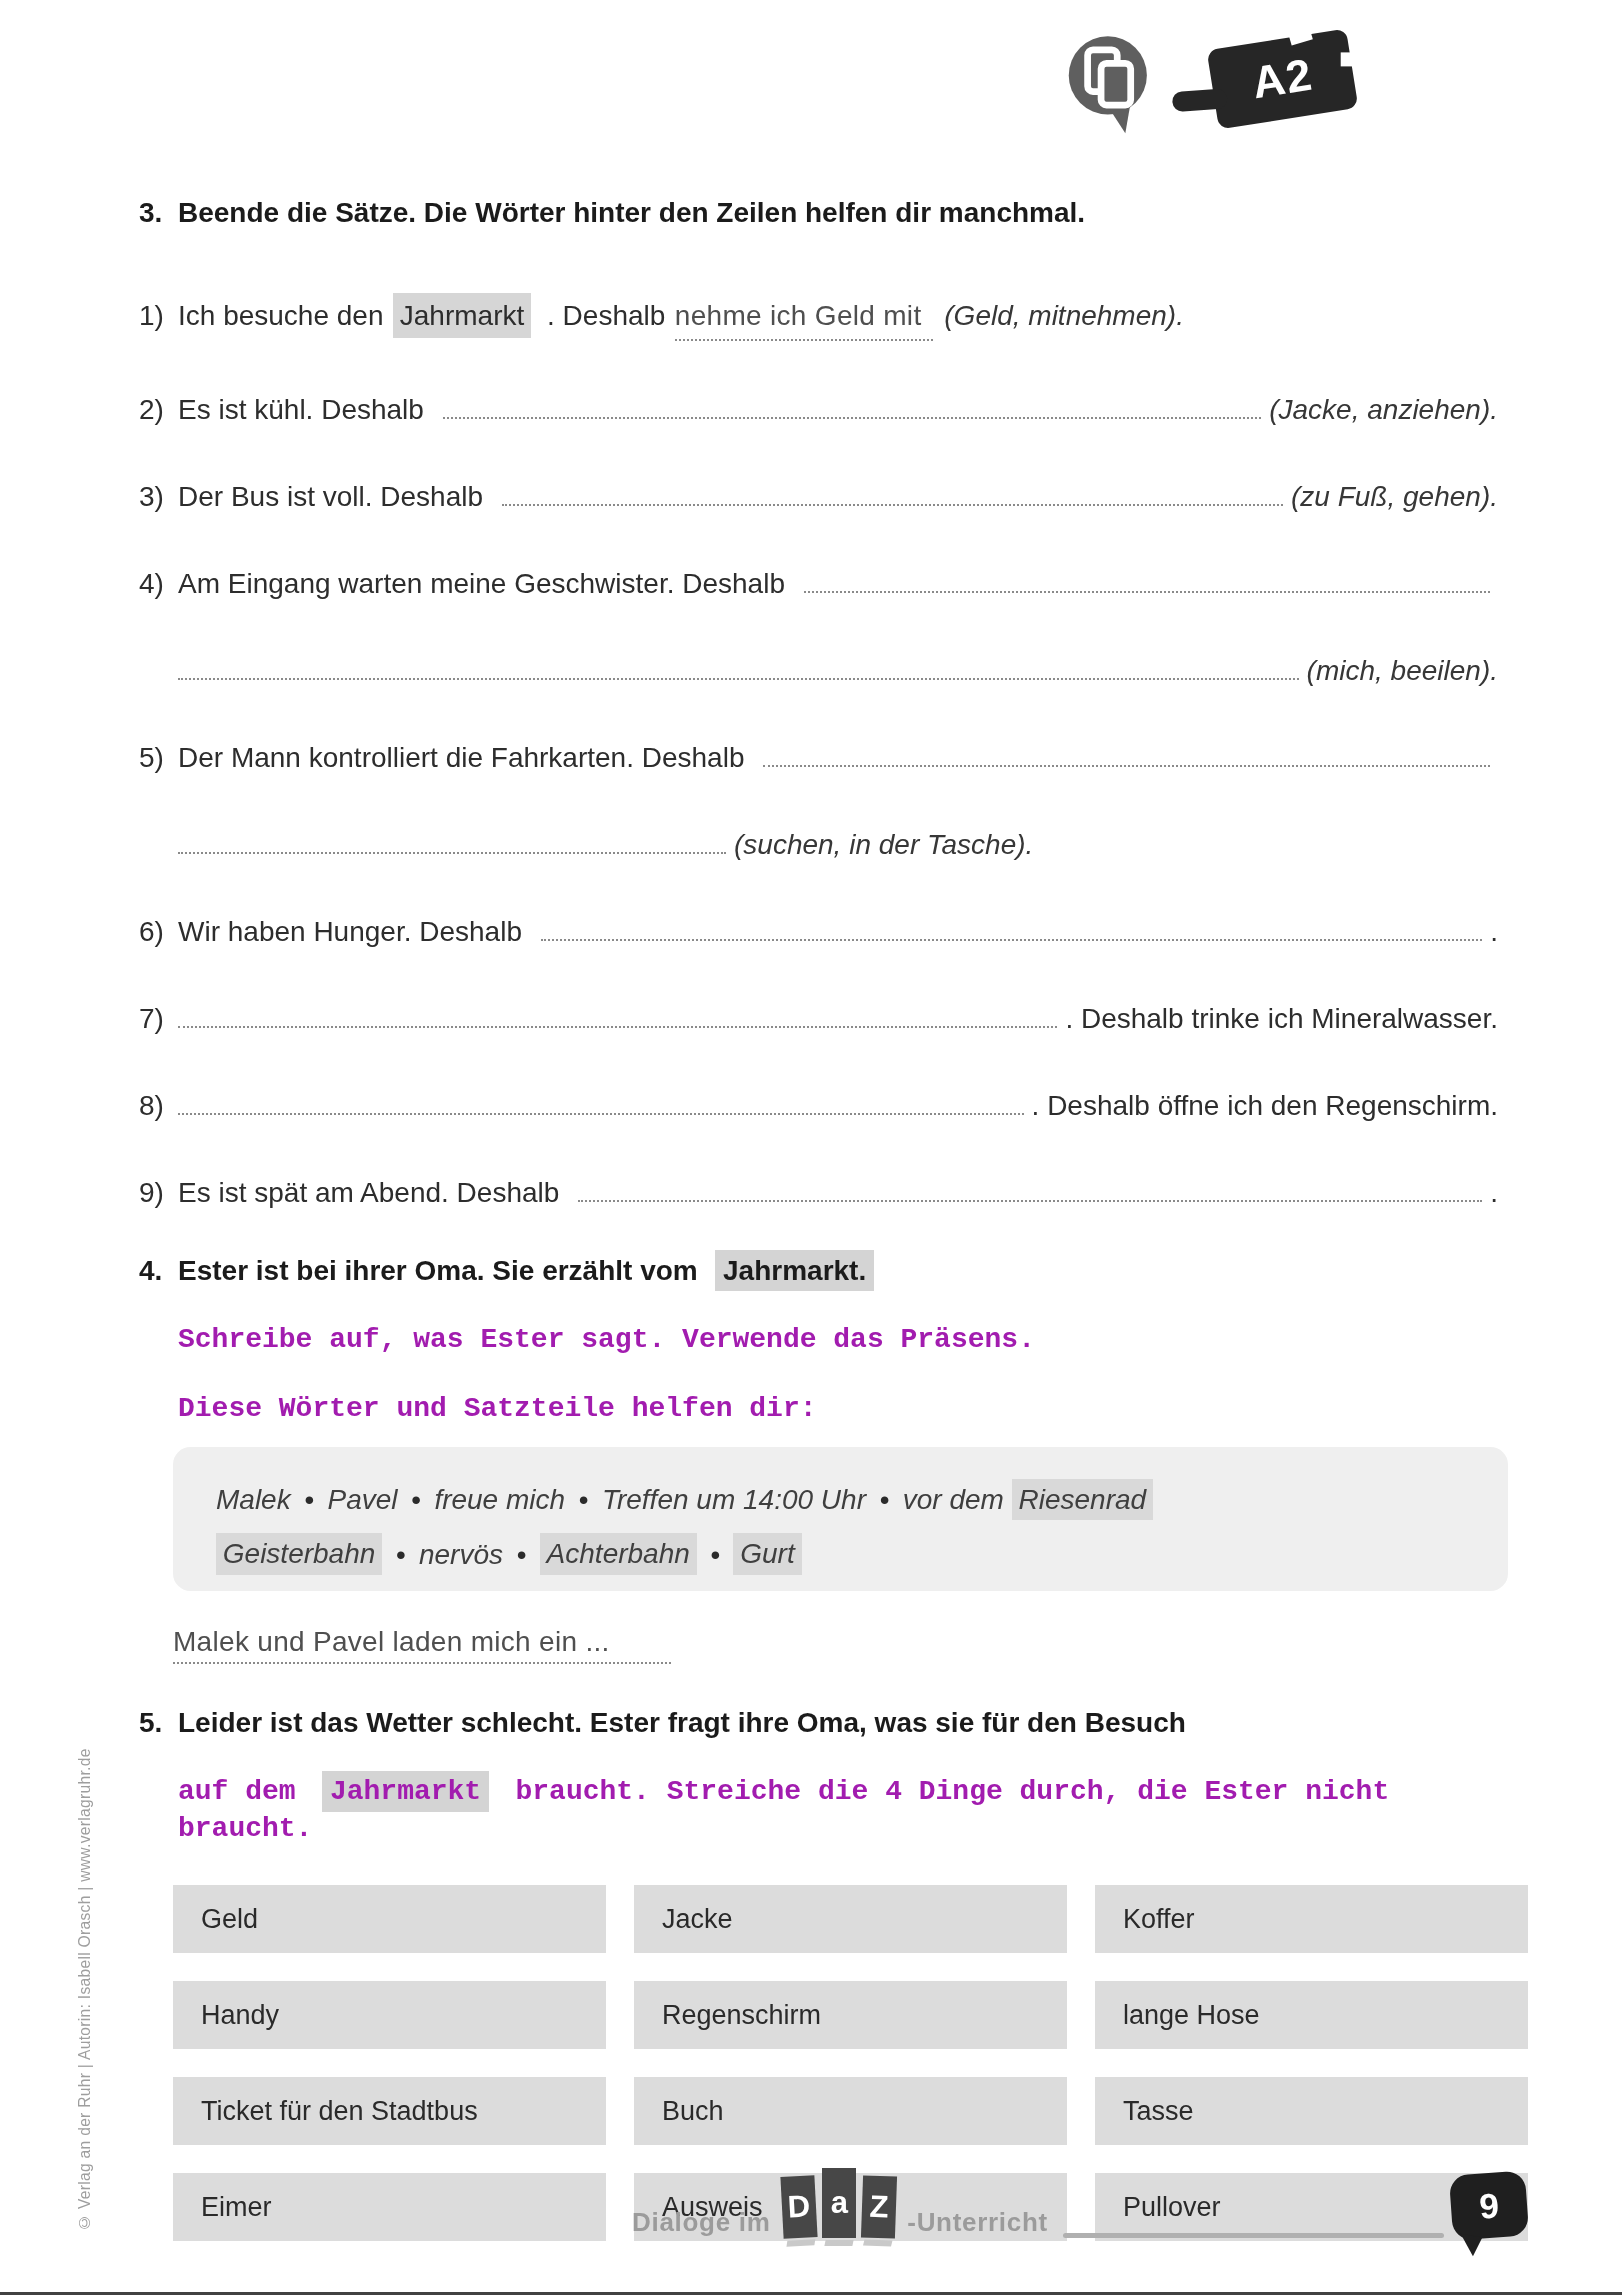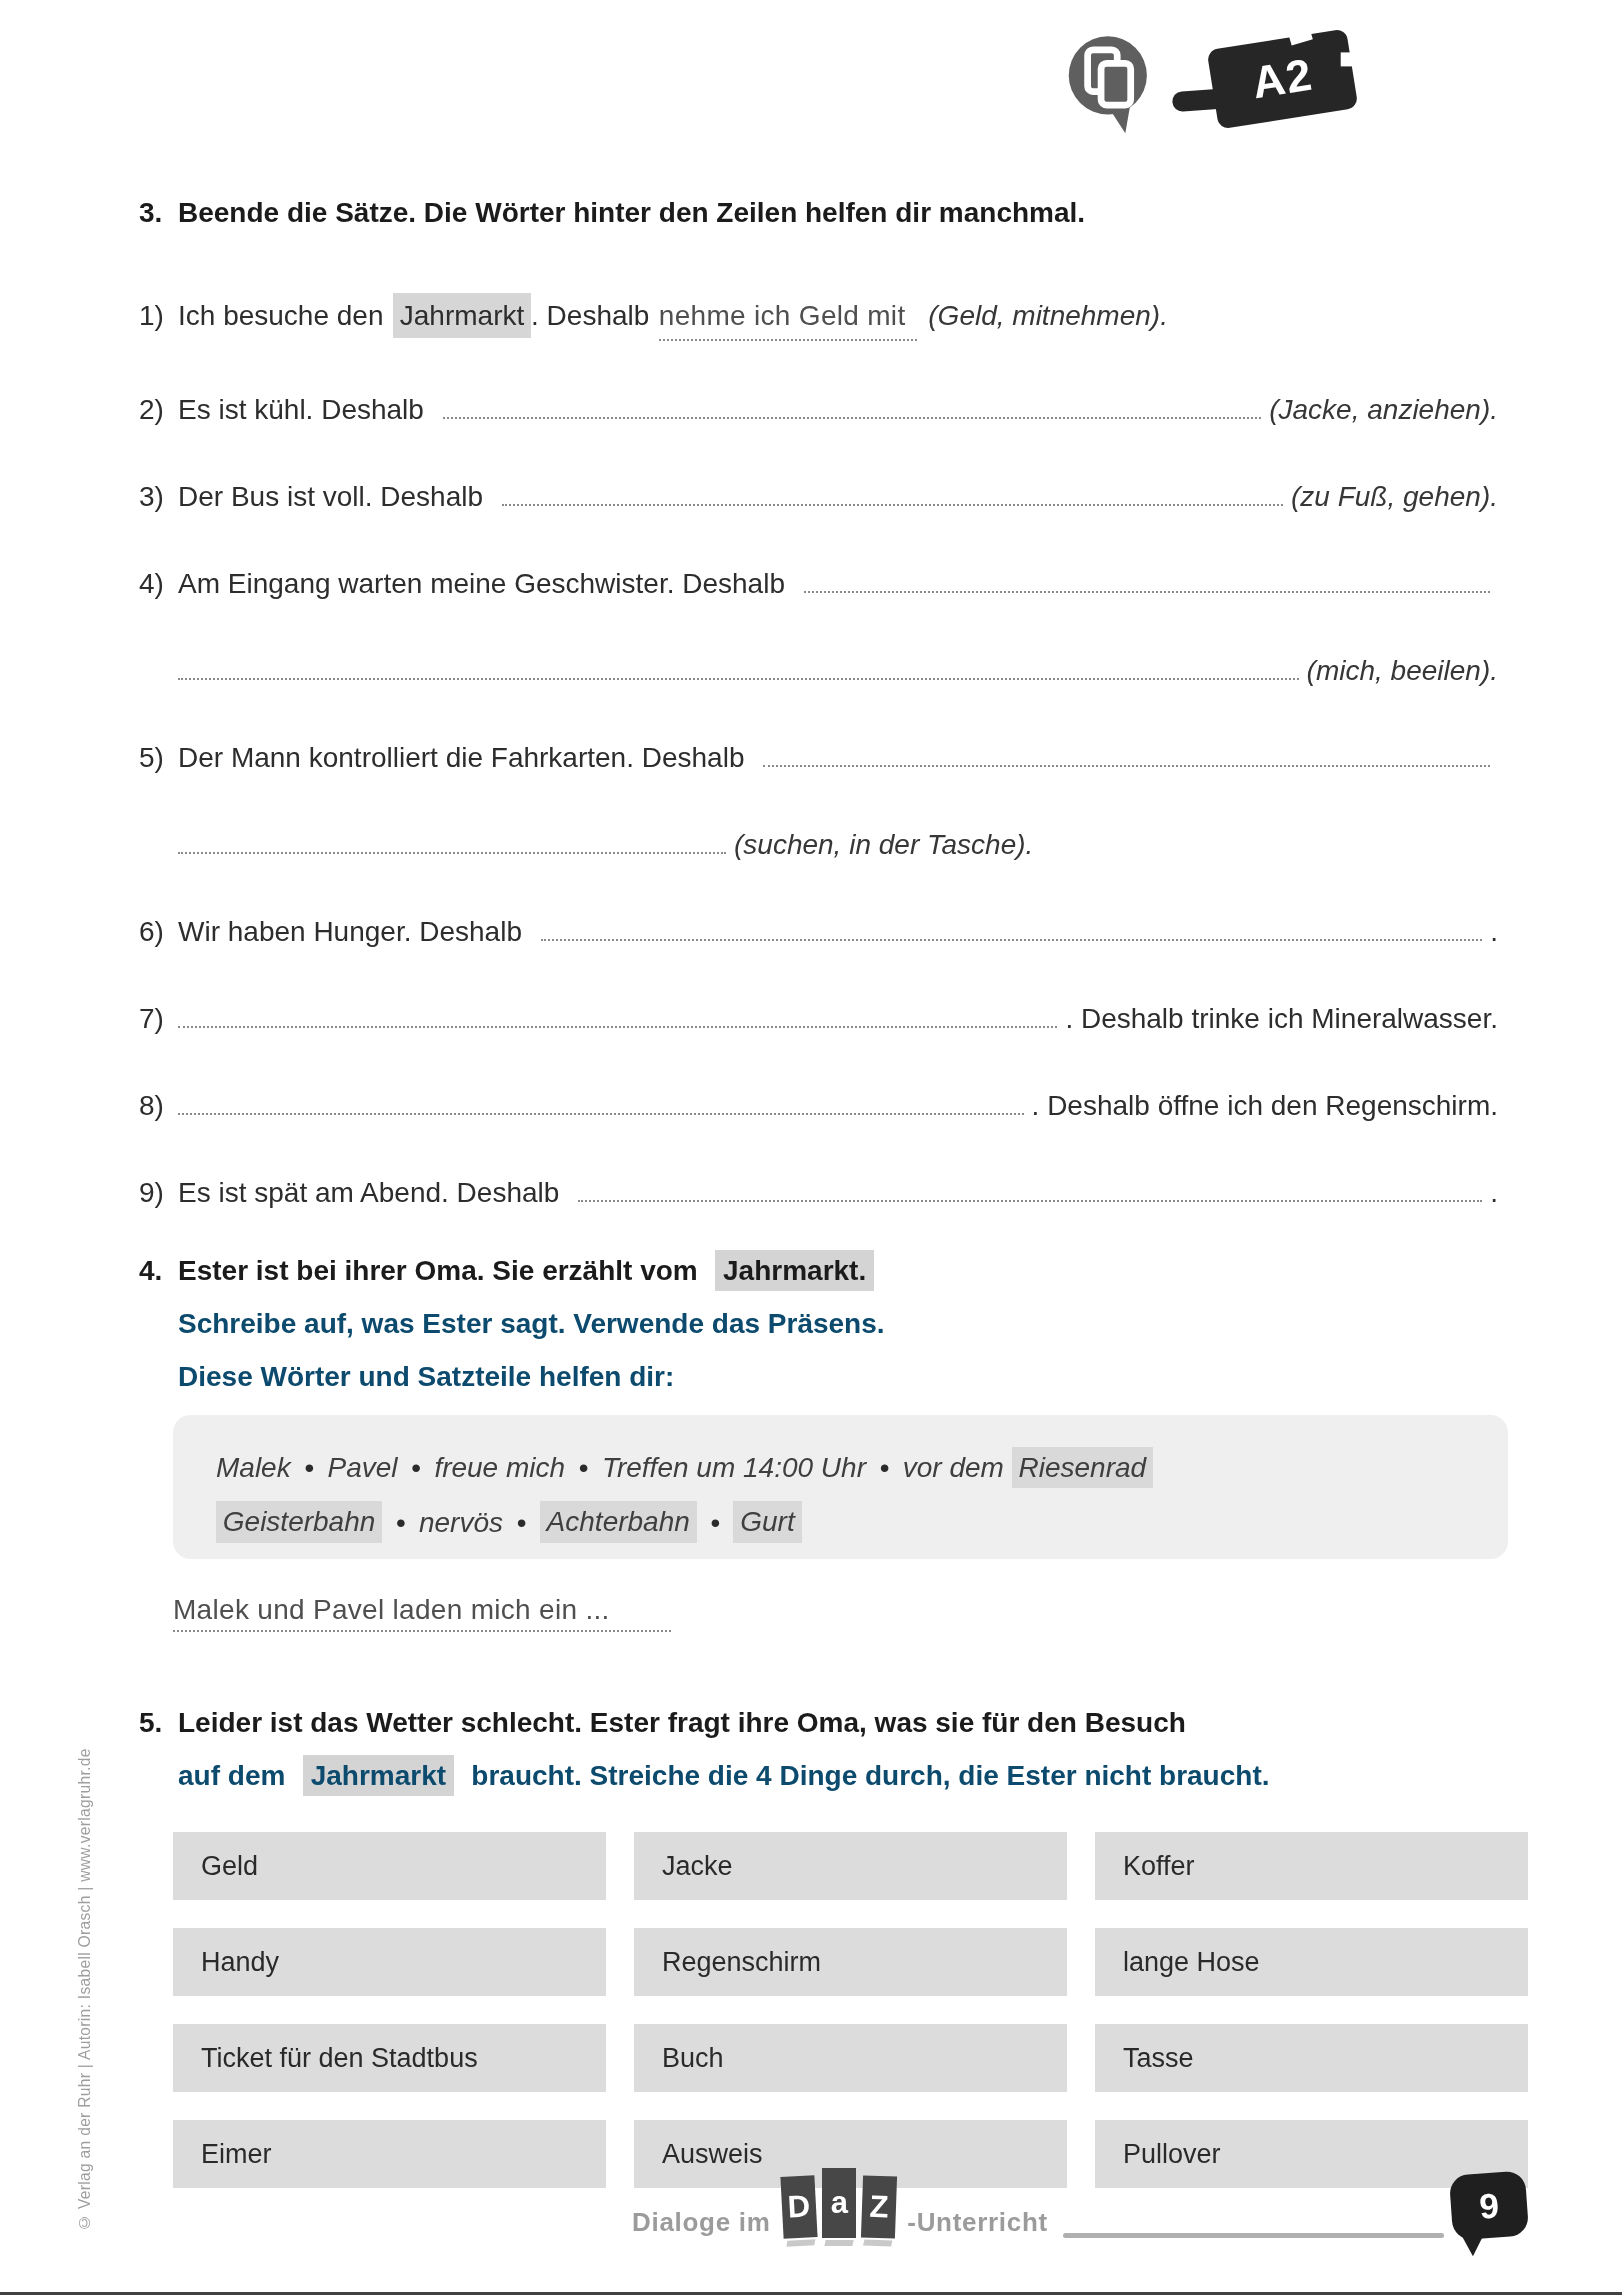--- a/index.html
+++ b/index.html
@@ -16,30 +16,30 @@
          transform:rotate(-9deg);display:flex;align-items:center;justify-content:center;margin-top:4px;}
   .badge::before{content:"";position:absolute;left:-42px;top:38px;width:55px;height:20px;background:#262626;
          border-radius:10.8px;transform:rotate(5deg);}
   .badge .notch-a{position:absolute;top:-5.4px;right:35px;width:21.6px;height:12px;background:#ffffff;transform:rotate(-7deg);}
   .badge .notch-b{position:absolute;right:-6px;top:24px;width:16px;height:13.5px;background:#ffffff;transform:rotate(9deg);}
   .badge-text{color:#ffffff;font-size:45px;font-weight:700;letter-spacing:1.4px;}
   
   .ex{position:absolute;left:139px;width:1359px;font-size:28px;line-height:37px;}
   .ex-head{display:flex;font-weight:700;color:#1b1b1b;}
   .enum{flex:none;width:39px;}
-  .ex-sub{padding-left:39px;font-weight:700;color:#0c4a6e;margin-top:16px;}
+  .ex-sub{padding-left:39px;font-weight:700;color:#a21caf;margin-top:32px;font-family:Liberation Mono, monospace;}
   .hl{background:#d6d6d6;padding:4px 6.8px;}
   .hl-b{background:#d4d4d4;padding:5.4px 8px;}
   
   .rows{margin-top:62px;}
   .row{display:flex;align-items:baseline;margin-bottom:50px;color:#2d2d2d;}
   .inum{flex:none;width:39px;}
   .iline{flex:1;display:flex;align-items:baseline;flex-wrap:nowrap;white-space:nowrap;}
   .seg{margin-right:9.5px;}
-  .seg.mid{margin-left:0;}
+  .seg.mid{margin-left:16px;}
   .post{margin:0;}
   .hint{font-style:italic;color:#373737;}
   .blank{height:0;border-bottom:2px dotted #8a8a8a;margin:0 8px -5.4px 9.5px;}
   .grow{flex:1 1 auto;min-width:54px;}
   .w810{flex:none;width:548px;margin-left:0;}
   .handw{color:#4f4f4f;letter-spacing:0.3px;border-bottom:2px dotted #8a8a8a;padding:0 12px 5.4px 0;margin-right:10.8px;}
   
   .wordbox{margin:20px 0 0 34px;width:1335px;background:#efefef;border-radius:17.6px;
            padding:34px 0 18px 43px;box-sizing:border-box;font-style:italic;color:#3f3f3f;}
   .wb-line{white-space:nowrap;}

